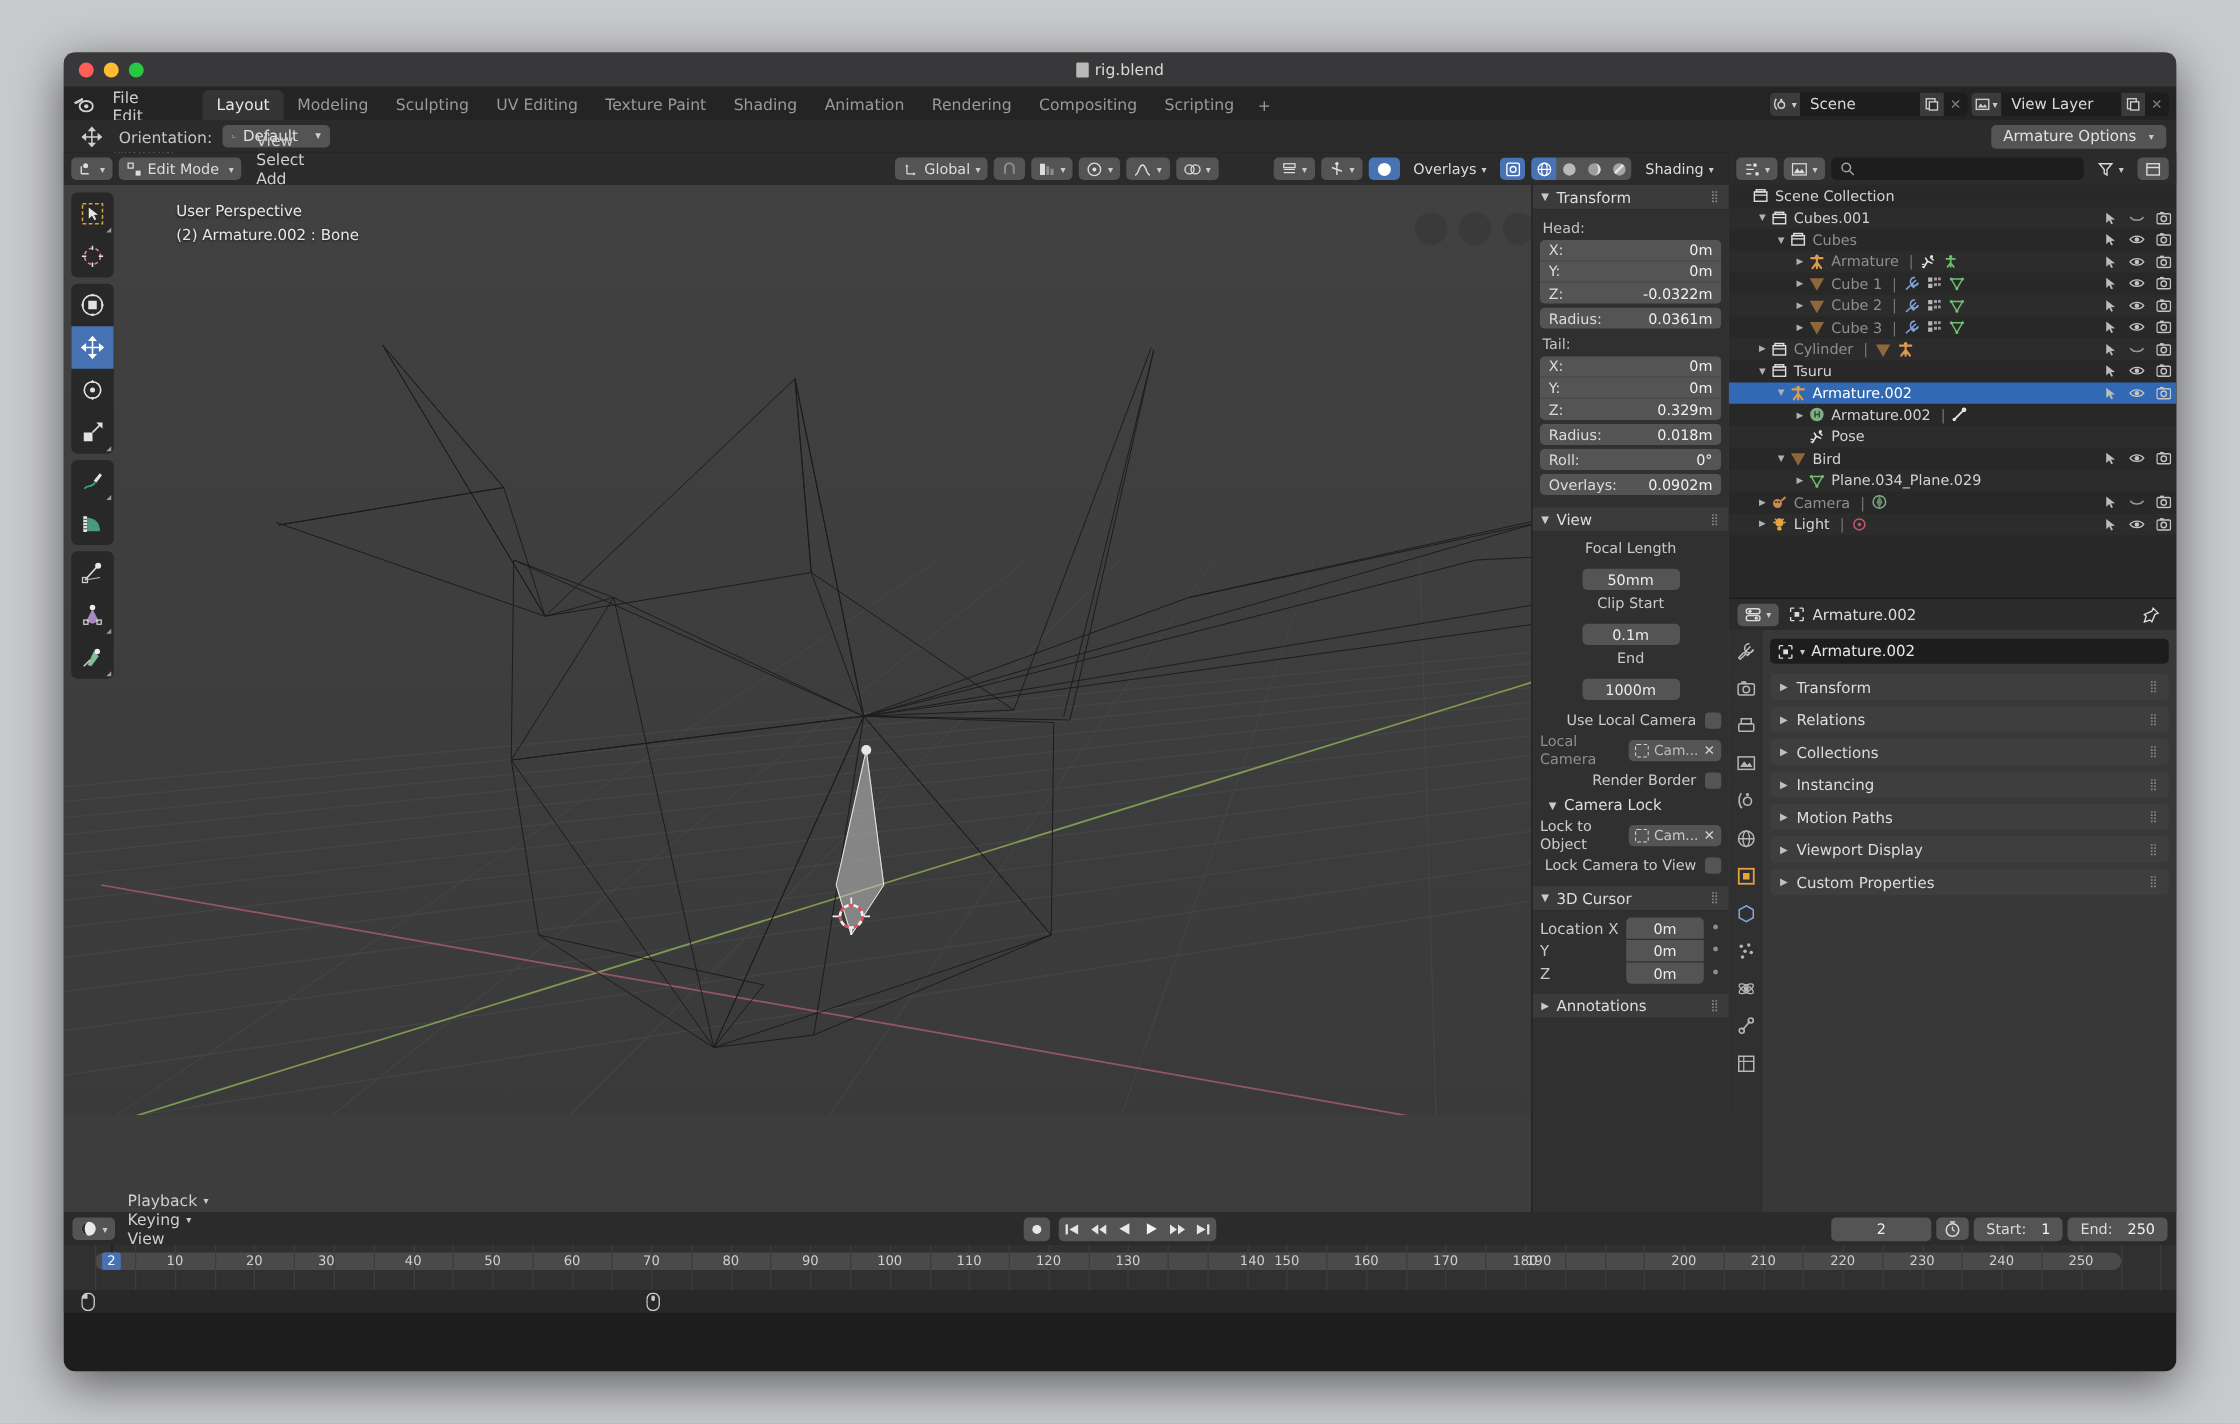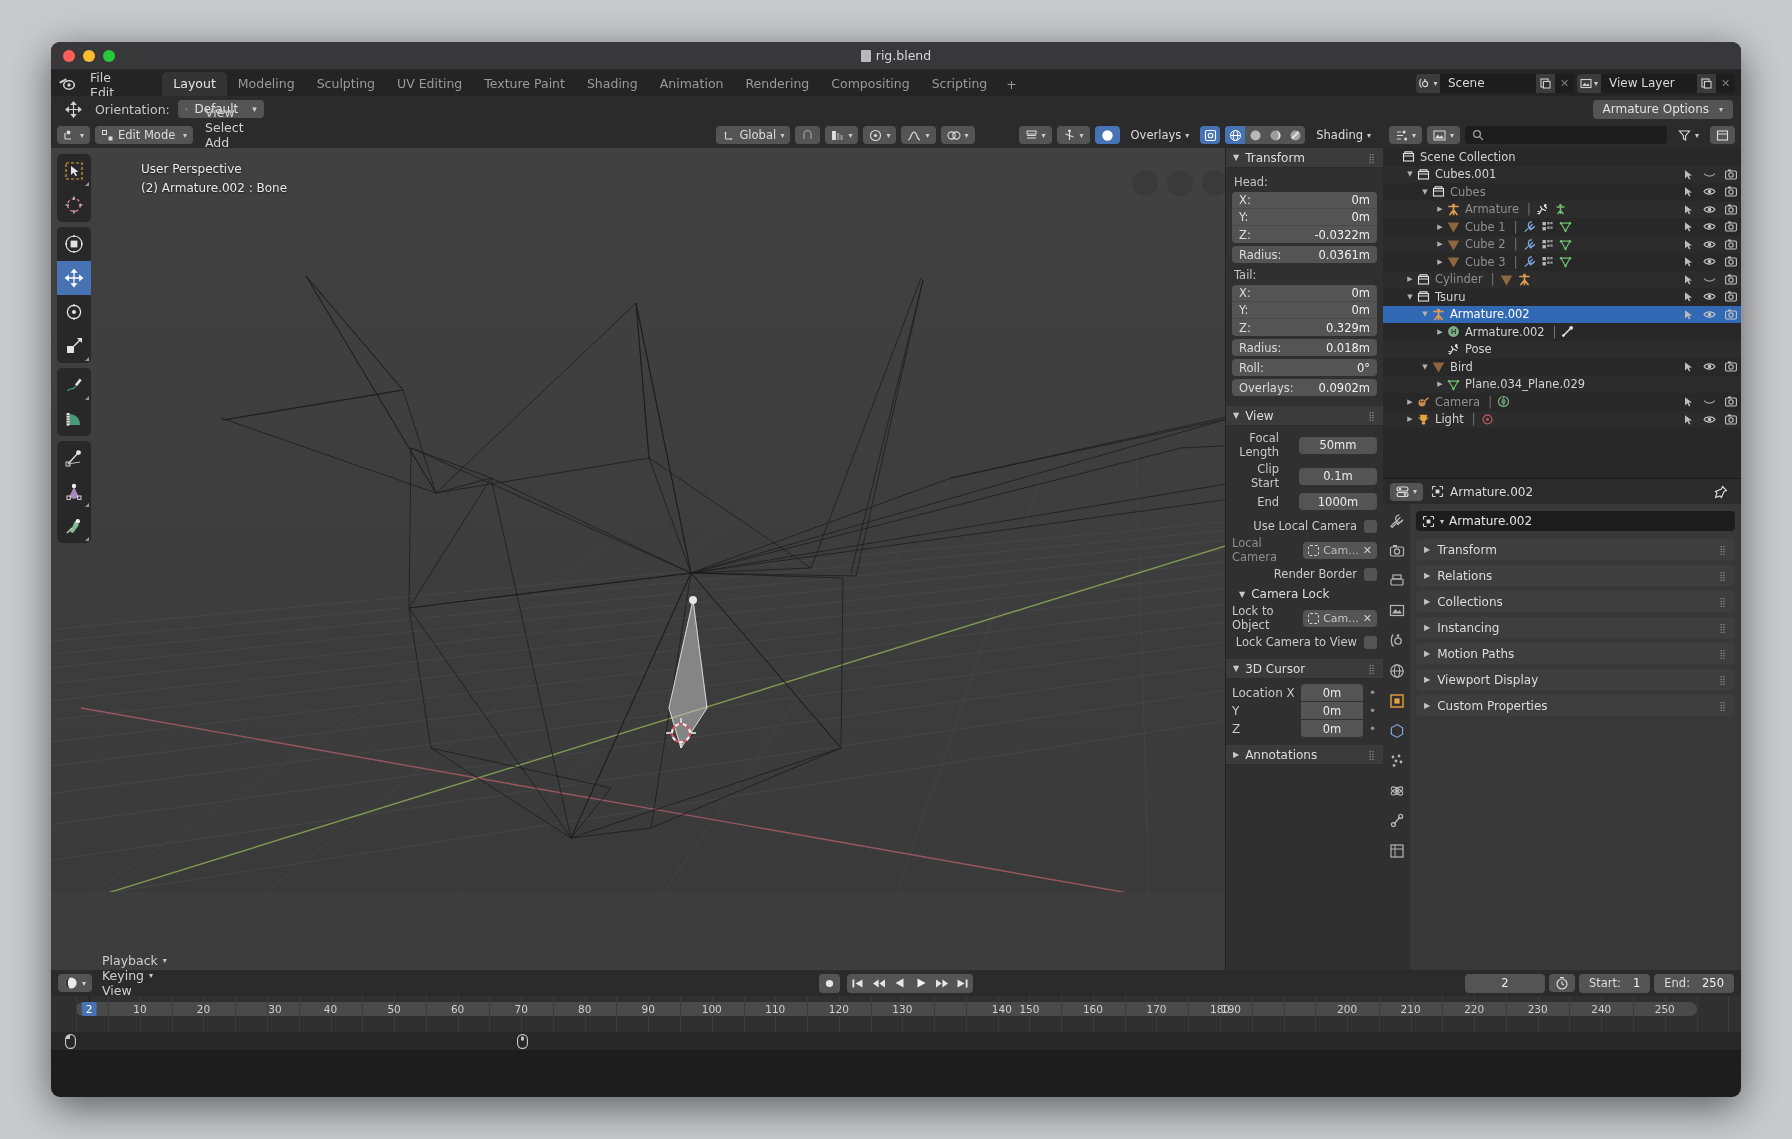--- a/index.html
+++ b/index.html
@@ -181,21 +181,21 @@
   .np-sub{ color:#c4c4c4; font-size:11.5px; padding:2px 2px 3px; }
   .field-grp{ border-radius:4px; overflow:hidden; margin-bottom:3px; }
   .field{
     height:17px; background:#545454; display:flex;align-items:center;
     justify-content:space-between; padding:0 7px;
     font-size:11.5px; color:#e3e3e3; border-bottom:1px solid #4a4a4a;
   }
   .field:last-child{ border-bottom:none; }
   .field .lbl{ color:#dcdcdc; }
   .field .val{ color:#f0f0f0; }
-  .row2{ display:flex;align-items:center;gap:20px;margin-bottom:3px; }
+  .row2{ display:flex;align-items:center;gap:10px;margin-bottom:3px;flex-direction:column; }
   .row2 .rl{ flex:1; text-align:right; color:#c9c9c9; font-size:11.5px; }
   .row2 .rv{
     width:78px;height:17px;background:#545454;border-radius:4px;
     display:flex;align-items:center;justify-content:center;
     font-size:11.5px;color:#ececec;
   }
   .cbrow{ display:flex;align-items:center;justify-content:flex-end;gap:7px;margin-bottom:3px;}
   .cbrow .cl{ font-size:11.5px;color:#cbcbcb; }
   .cbox{ width:13px;height:13px;background:#545454;border-radius:3px; }
   .objfield{
@@ -1808,21 +1808,21 @@
           <div class="tick" style="left: 1550.23px;"></div>
           <div class="tick" style="left: 1581.99px;"></div>
           <div class="tick" style="left: 1613.76px;"></div>
           <div class="tick" style="left: 1645.53px;"></div>
           <div class="tick" style="left: 1677.29px;"></div>
         </div>
       <div id="playhead" style="left: 38.1203px;"></div>
       <div id="playhead-flag" style="left: 38.1203px;">2</div>
     <div class="tlab" style="left: 88.9474px;">10</div>
         <div class="tlab" style="left: 152.481px;">20</div>
-        <div class="tlab" style="left: 224px;">30</div>
+        <div class="tlab" style="left: 210px;">30</div>
         <div class="tlab" style="left: 279.549px;">40</div>
         <div class="tlab" style="left: 343.083px;">50</div>
         <div class="tlab" style="left: 406.617px;">60</div>
         <div class="tlab" style="left: 470.15px;">70</div>
         <div class="tlab" style="left: 533.684px;">80</div>
         <div class="tlab" style="left: 597.218px;">90</div>
         <div class="tlab" style="left: 660.752px;">100</div>
         <div class="tlab" style="left: 724.286px;">110</div>
         <div class="tlab" style="left: 787.82px;">120</div>
         <div class="tlab" style="left: 851.353px;">130</div>

